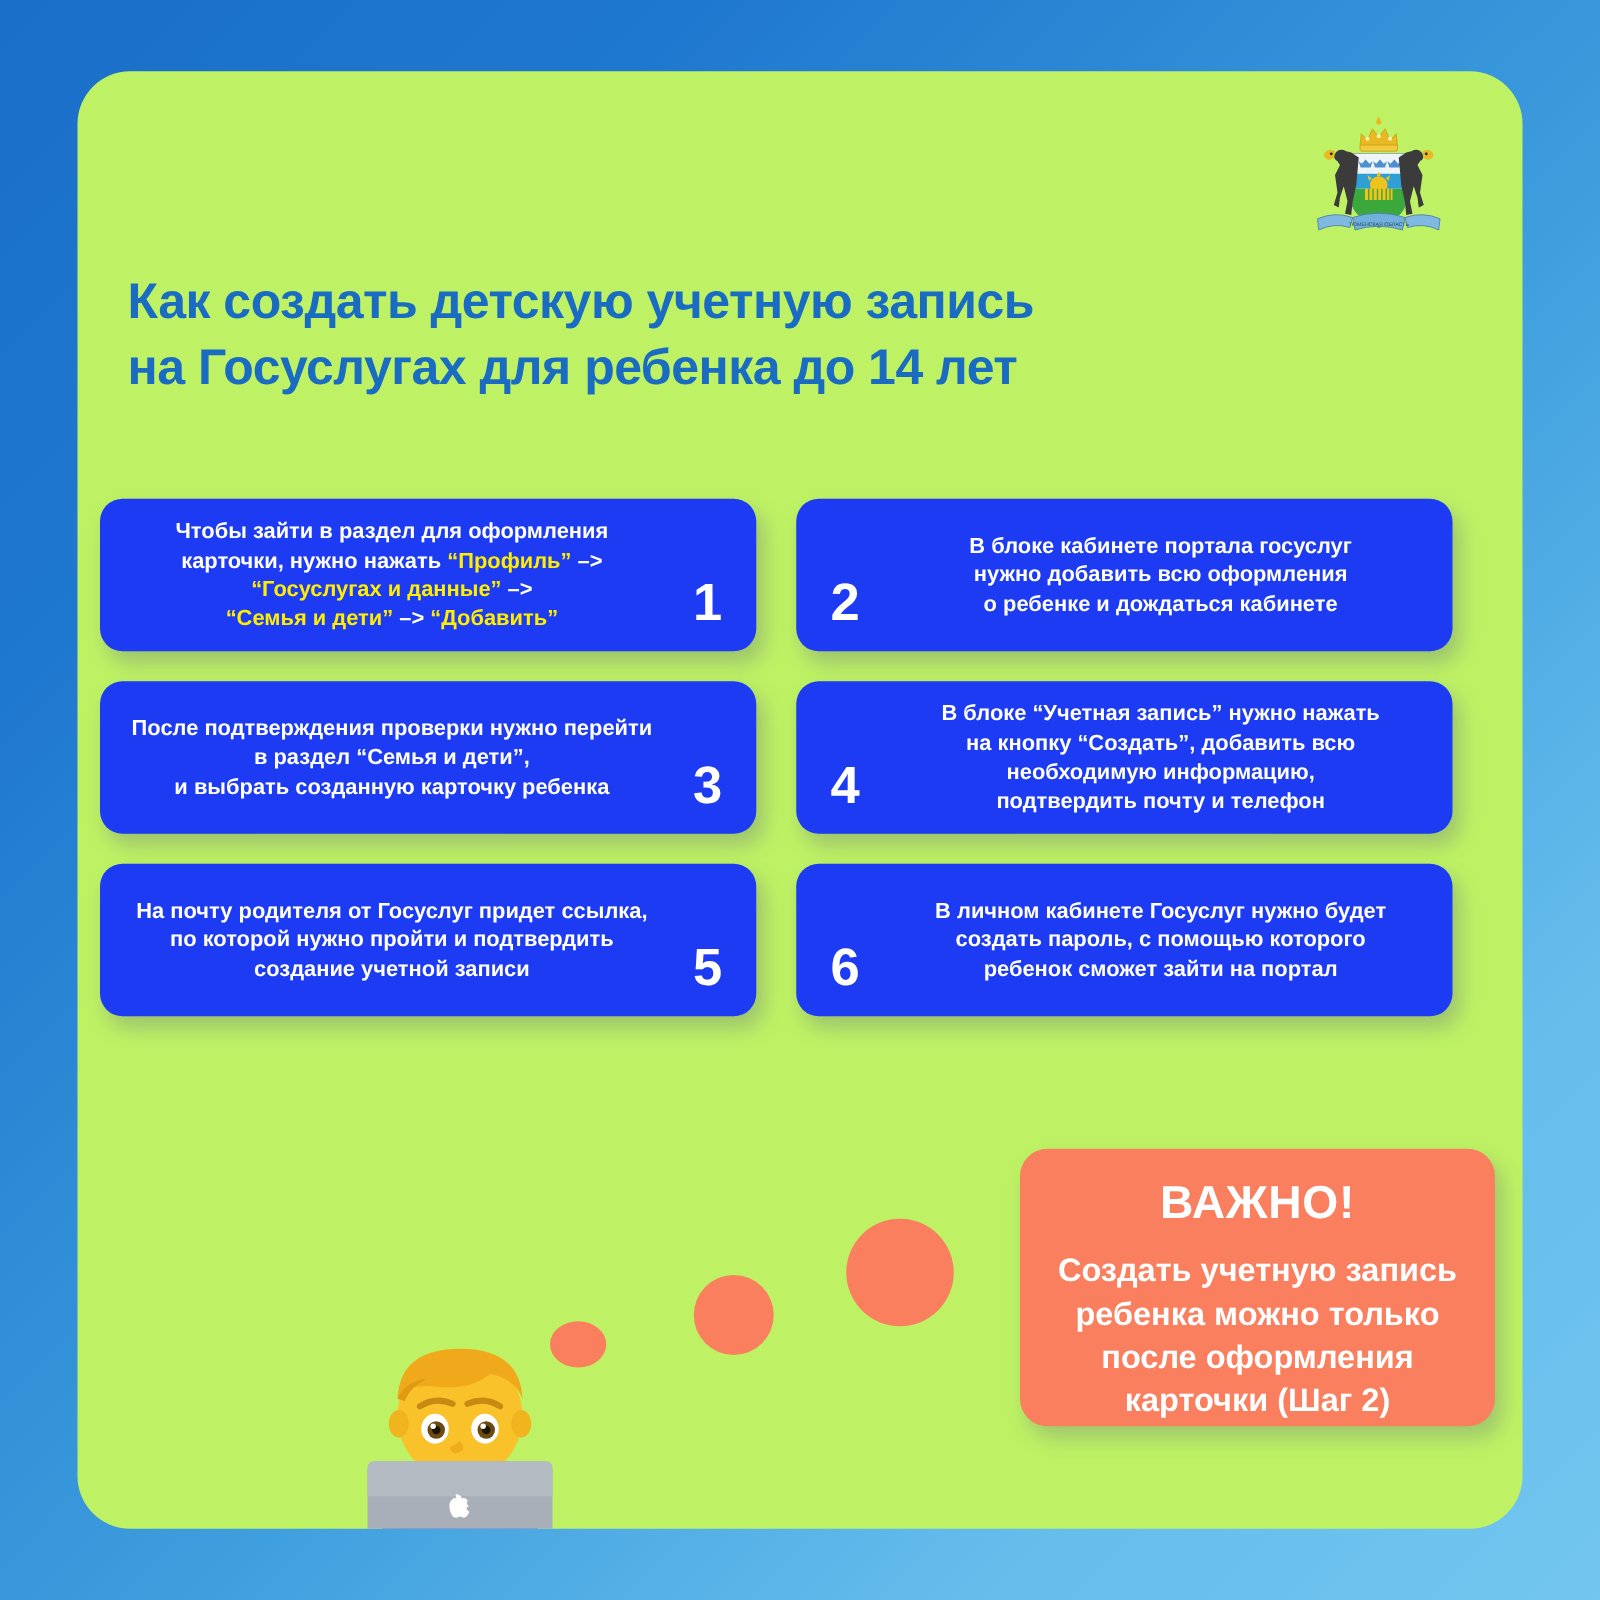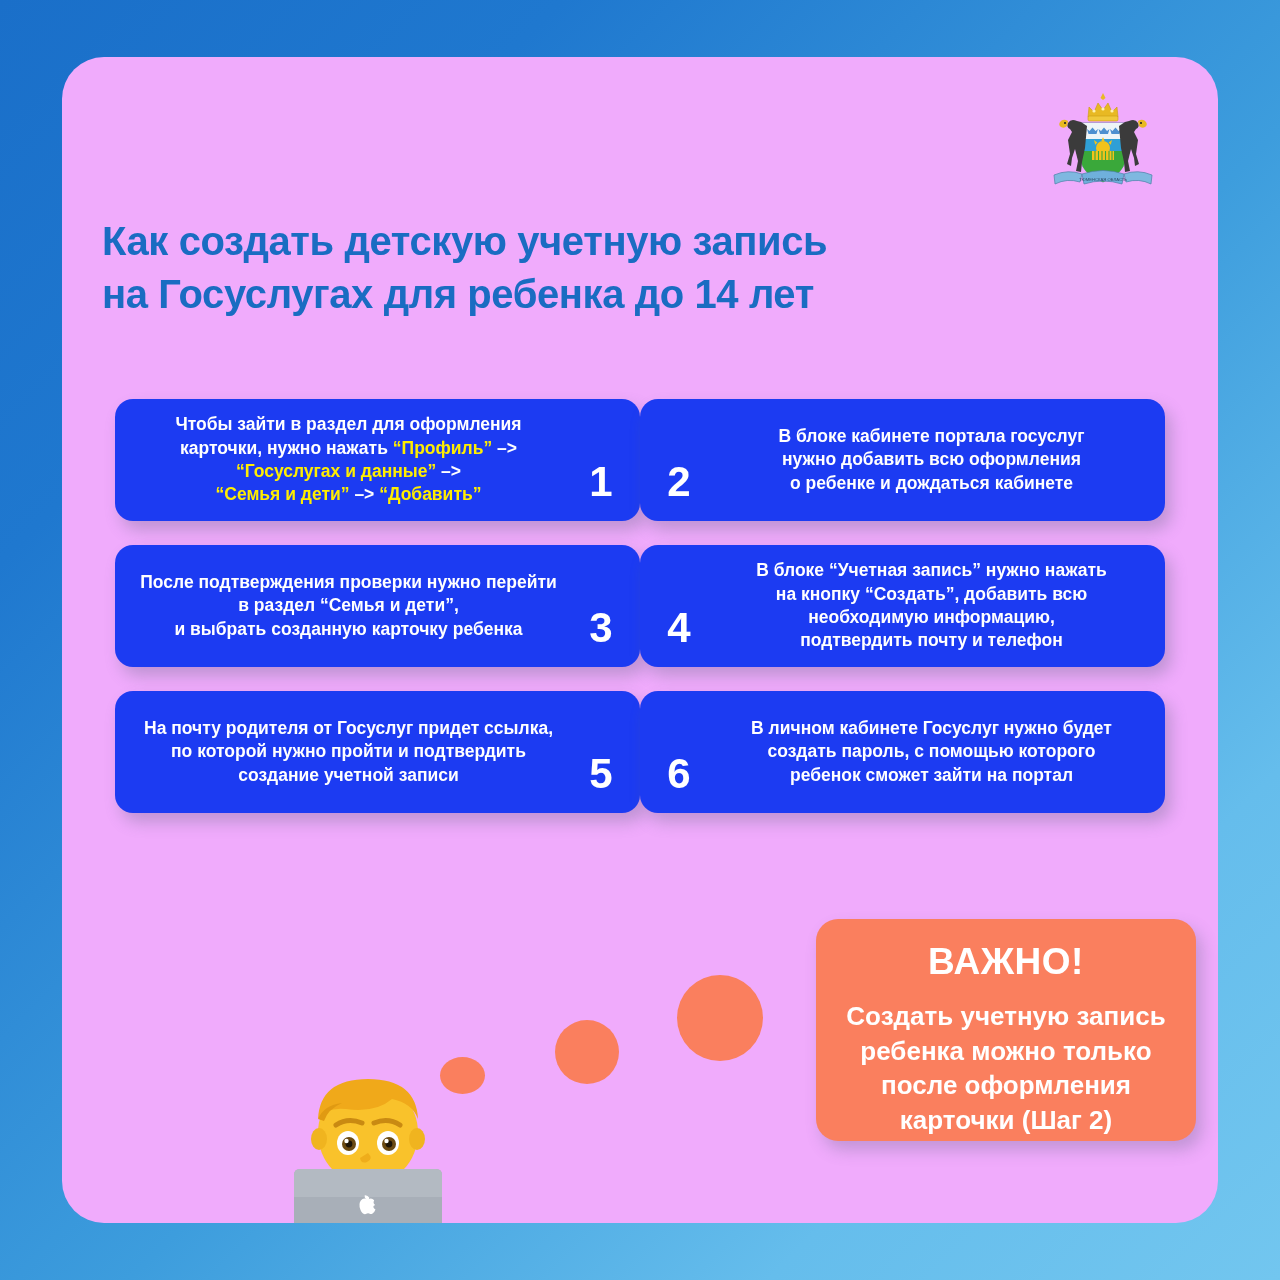--- a/index.html
+++ b/index.html
@@ -16,21 +16,21 @@
     background: linear-gradient(135deg, #1a6fc9 0%, #1f78cf 22%, #3d9ddd 55%, #65bdec 80%, #72c6ef 100%);
     position: relative;
   }
 
   .poster {
     position: absolute;
     left: 62px;
     top: 57px;
     width: 1156px;
     height: 1166px;
-    background: #f0abfc;
+    background: #bef264;
     border-radius: 42px;
     overflow: hidden;
   }
 
   
   .emblem {
     position: absolute;
     right: 56px;
     top: 30px;
     width: 118px;
@@ -54,22 +54,23 @@
 
   
   .steps {
     position: absolute;
     left: 18px;
     top: 342px;
     width: 1120px;
   }
   .steps-row {
     display: flex;
-    justify-content: center;
+    justify-content: flex-start;
     margin-bottom: 24px;
+    gap: 32px;
   }
 
   .step {
     position: relative;
     width: 525px;
     min-height: 117px;
     background: #1c3bf2;
     border-radius: 18px;
     box-shadow: 6px 9px 16px rgba(90,100,130,0.33);
     display: flex;

